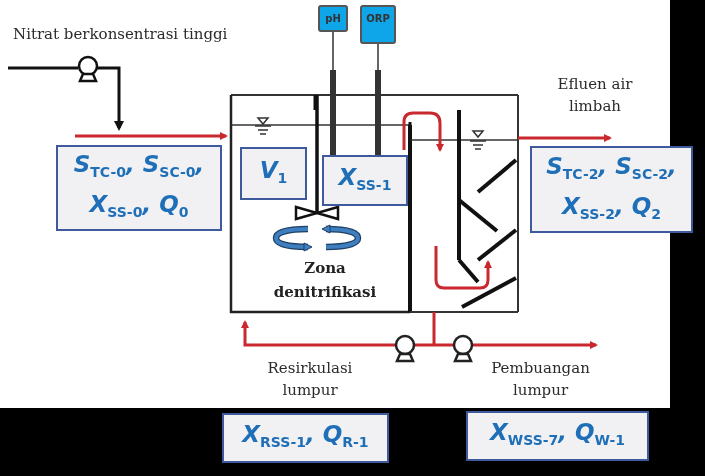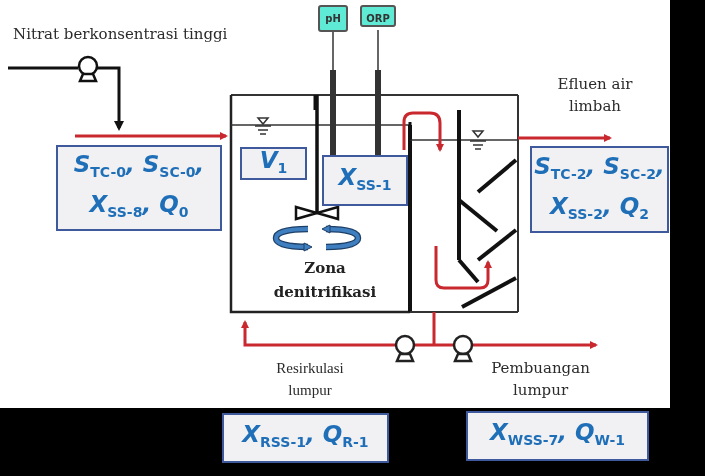--- a/index.html
+++ b/index.html
@@ -5,21 +5,21 @@
   html, body { margin: 0; padding: 0; }
   body { width: 705px; height: 476px; background: #000000; position: relative; overflow: hidden; font-family: "DejaVu Serif", serif; }
   #panel { position: absolute; left: 0; top: 0; width: 670px; height: 408px; background: #ffffff; }
   svg#diagram { position: absolute; left: 0; top: 0; }
   .lbl { position: absolute; font-family: "DejaVu Serif", "Liberation Serif", serif; color: #2b2b2b; font-size: 15px; line-height: 22px; white-space: nowrap; }
   .center { text-align: center; }
   .zone { position: absolute; font-family: "DejaVu Serif", serif; font-weight: bold; color: #222; font-size: 15px; line-height: 24px; text-align: center; }
   .var-box { position: absolute; background: #f1f1f3; border: 2px solid #3e5a9c; box-sizing: border-box; color: #1f6fb8; font-family: "DejaVu Sans", "Liberation Sans", sans-serif; font-weight: bold; font-style: italic; font-size: 23px; display: flex; flex-direction: column; align-items: center; justify-content: center; line-height: 32px; }
   .var-box sub { font-style: normal; font-size: 14px; font-weight: bold; vertical-align: -5px; }
   .var-line { white-space: nowrap; }
-  .sensor { position: absolute; border: 2px solid #555; border-radius: 3px; background: #5eead4; font-family: "DejaVu Sans", sans-serif; font-size: 10px; font-weight: bold; color: #333; text-align: center; box-sizing: border-box; }
+  .sensor { position: absolute; border: 2px solid #555; border-radius: 3px; background: #0ea5e9; font-family: "DejaVu Sans", sans-serif; font-size: 10px; font-weight: bold; color: #333; text-align: center; box-sizing: border-box; }
 </style>
 </head>
 <body>
 
 <div id="panel"></div>
 
 <svg id="diagram" width="705" height="476" viewBox="0 0 705 476">
   <defs>
     <marker id="arrRed" markerWidth="8" markerHeight="8" refX="6" refY="4" orient="auto" markerUnits="userSpaceOnUse">
       <path d="M0,0 L8,4 L0,8 z" fill="#c8282e"></path>
@@ -117,51 +117,51 @@
     <circle cx="405" cy="345" r="9" fill="#fff" stroke="#222" stroke-width="2.5"></circle>
     <path d="M397,361 L400,354 L410,354 L413,361 Z" fill="#fff" stroke="#222" stroke-width="2.5"></path>
   </g>
   <g>
     <circle cx="463" cy="345" r="9" fill="#fff" stroke="#222" stroke-width="2.5"></circle>
     <path d="M455,361 L458,354 L468,354 L471,361 Z" fill="#fff" stroke="#222" stroke-width="2.5"></path>
   </g>
 </svg>
 
 <div class="sensor" style="left:318px; top:5px; width:30px; height:27px; line-height:23px;">pH</div>
-<div class="sensor" style="left:360px; top:5px; width:36px; height:22px; line-height:23px;">ORP</div>
+<div class="sensor" style="left:360px; top:5px; width:36px; height:39px; line-height:23px;">ORP</div>
 
 <div class="lbl" style="left:13px; top:23px;">Nitrat berkonsentrasi tinggi</div>
 <div class="lbl center" style="left:540px; top:73px; width:110px;">
   <div>Efluen air</div>
   <div>limbah</div>
 </div>
-<div class="lbl center" style="left:245px; top:357px; width:130px;font-family:Liberation Serif, serif;">
+<div class="lbl center" style="left:245px; top:357px; width:130px;">
   <div>Resirkulasi</div>
   <div>lumpur</div>
 </div>
 <div class="lbl center" style="left:473px; top:357px; width:135px;">
   <div>Pembuangan</div>
   <div>lumpur</div>
 </div>
 <div class="zone" style="left:250px; top:256px; width:150px;">
   <div>Zona</div>
   <div>denitrifikasi</div>
 </div>
 
 <div class="var-box" style="left:56px; top:145px; width:166px; height:86px;">
   <div class="var-line"><span>S<sub>TC-0</sub></span><span>, </span><span>S<sub>SC-0</sub></span><span>,</span></div>
-  <div class="var-line"><span>X<sub>SS-8</sub></span><span>, </span><span>Q<sub>0</sub></span></div>
+  <div class="var-line"><span>X<sub>SS-0</sub></span><span>, </span><span>Q<sub>0</sub></span></div>
 </div>
-<div class="var-box" style="left:240px; top:147px; width:67px; height:33px;">
+<div class="var-box" style="left:240px; top:147px; width:67px; height:53px;">
   <div class="var-line"><span>V<sub>1</sub></span></div>
 </div>
 <div class="var-box" style="left:322px; top:155px; width:86px; height:51px;">
   <div class="var-line"><span>X<sub>SS-1</sub></span></div>
 </div>
-<div class="var-box" style="left:530px; top:146px; width:139px; height:87px;">
+<div class="var-box" style="left:530px; top:146px; width:163px; height:87px;">
   <div class="var-line"><span>S<sub>TC-2</sub></span><span>, </span><span>S<sub>SC-2</sub></span><span>,</span></div>
   <div class="var-line"><span>X<sub>SS-2</sub></span><span>, </span><span>Q<sub>2</sub></span></div>
 </div>
 <div class="var-box" style="left:222px; top:413px; width:167px; height:50px;">
   <div class="var-line"><span>X<sub>RSS-1</sub></span><span>, </span><span>Q<sub>R-1</sub></span></div>
 </div>
 <div class="var-box" style="left:466px; top:411px; width:183px; height:50px;">
   <div class="var-line"><span>X<sub>WSS-7</sub></span><span>, </span><span>Q<sub>W-1</sub></span></div>
 </div>
 

